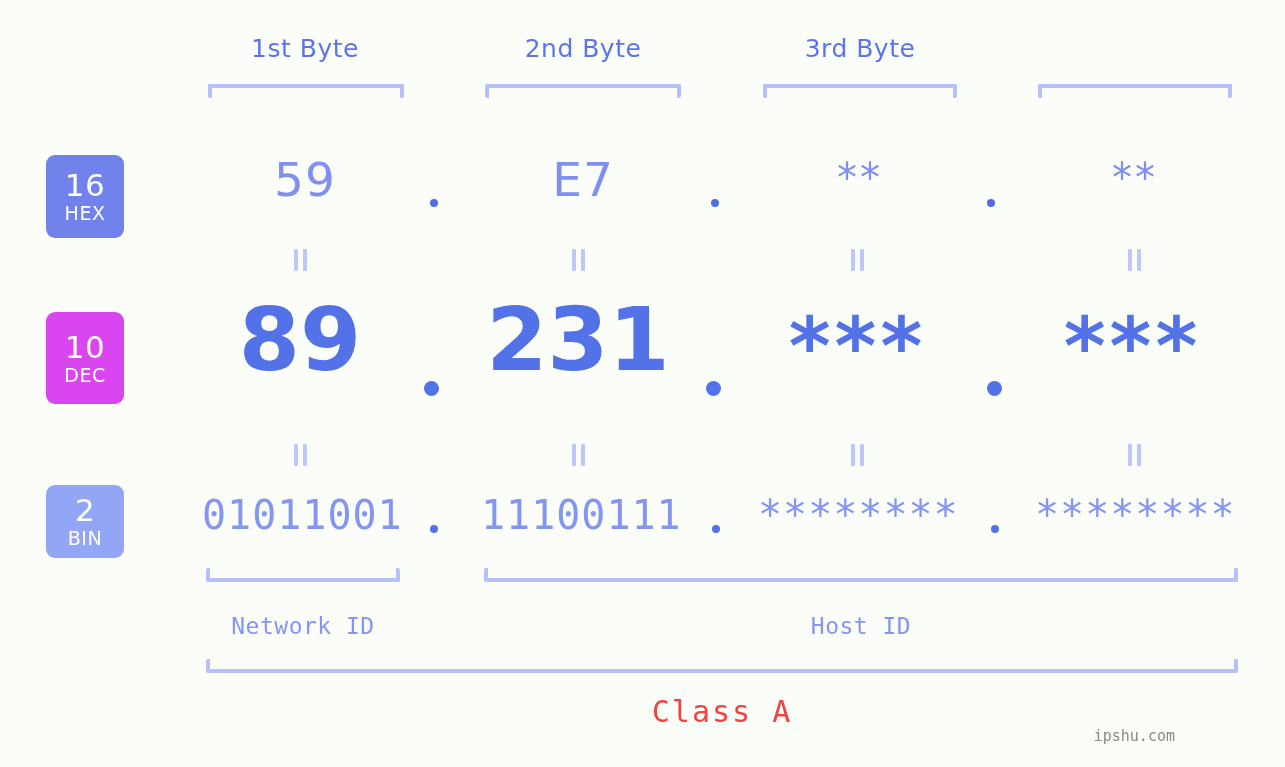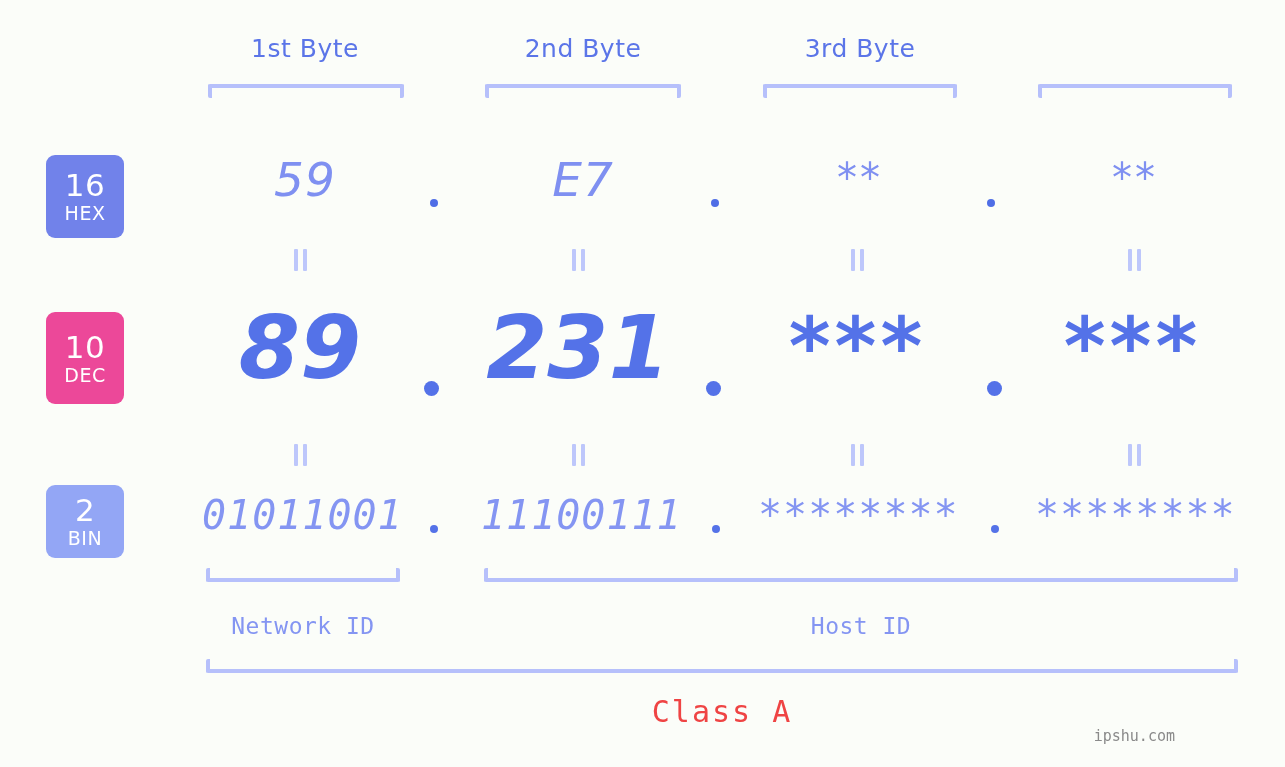--- a/index.html
+++ b/index.html
@@ -72,47 +72,46 @@
     font-weight: 400;
     letter-spacing: 0.5px;
   }
   .badge .nm {
     font-size: 19px;
     font-weight: 400;
     margin-top: 3px;
     letter-spacing: 0.5px;
   }
   .badge-hex { top: 155px; height: 83px; background: #7182ea; }
-  .badge-dec { top: 312px; height: 92px; background: #ec4899; }
+  .badge-dec { top: 312px; height: 92px; background: #d946ef; }
   .badge-bin { top: 485px; height: 73px; background: #93a6f5; }
 
   
   .cell {
     position: absolute;
     text-align: center;
     white-space: nowrap;
     font-family: "DejaVu Sans", sans-serif;
-    font-style: italic;
   }
 
   .row-hex .cell {
     top: 152px;
     font-size: 47px;
     color: #7f90f1;
     font-weight: 400;
     letter-spacing: 1px;
   }
   .row-hex .stars {
     color: #7f90f1;
     font-size: 40px;
     letter-spacing: 3px;
   }
 
   .row-dec .cell {
-    top: 296px;
+    top: 288px;
     font-size: 88px;
     color: #5472e8;
     font-weight: 700;
     letter-spacing: 0px;
   }
   .row-dec .stars {
     font-size: 80px;
     letter-spacing: 4px;
     font-weight: 700;
   }

